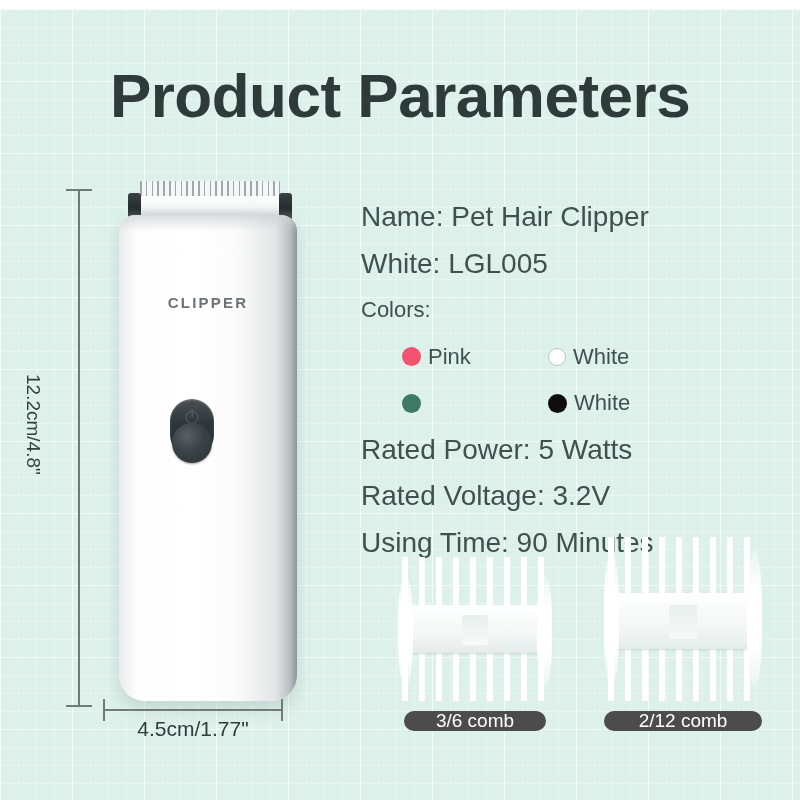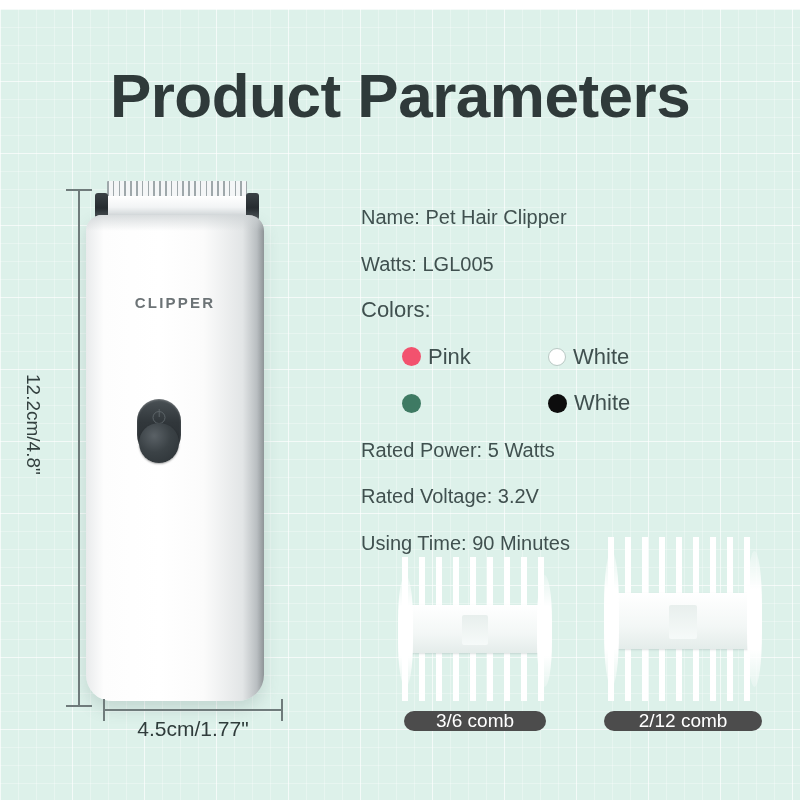--- a/index.html
+++ b/index.html
@@ -45,21 +45,21 @@
   }
 
   
   #specs {
     position: absolute;
     left: 361px;
     top: 185px;
     width: 420px;
   }
   .spec-row {
-    font-size: 20px;
+    font-size: 28px;
     line-height: 46.5px;
     color: #40504f;
     white-space: nowrap;
   }
   .spec-colors {
     display: flex;
     align-items: flex-start;
     font-size: 22px;
     line-height: 46.5px;
     color: #40504f;
@@ -89,21 +89,21 @@
   .dot-white {
     background: #ffffff;
     border: 1.5px solid #b9c8c4;
     width: 16px;
     height: 16px;
   }
 
   
   #clipper {
     position: absolute;
-    left: 86px;
+    left: 119px;
     top: 172px;
     width: 210px;
     height: 520px;
   }
   
   #blade {
     position: absolute;
     left: 10px;
     top: 0;
     width: 162px;
@@ -374,21 +374,21 @@
 
   <div id="dim-horizontal">
     <div class="cap-v left"></div>
     <div class="cap-v right"></div>
   </div>
   <div id="dim-horizontal-label">4.5cm/1.77"</div>
 
   <div id="specs">
 
     <div class="spec-row">Name: Pet Hair Clipper</div>
-    <div class="spec-row">Watts: LGL005</div>
+    <div class="spec-row">White: LGL005</div>
 
     <div class="spec-colors">
       <div class="colors-label">Colors:</div>
       <div class="swatch-grid">
 
         <div class="swatch-cell">
           <span class="dot" id="dot-pink" style="background: rgb(242, 82, 110);"></span>
           <span>Pink</span>
         </div>
 

